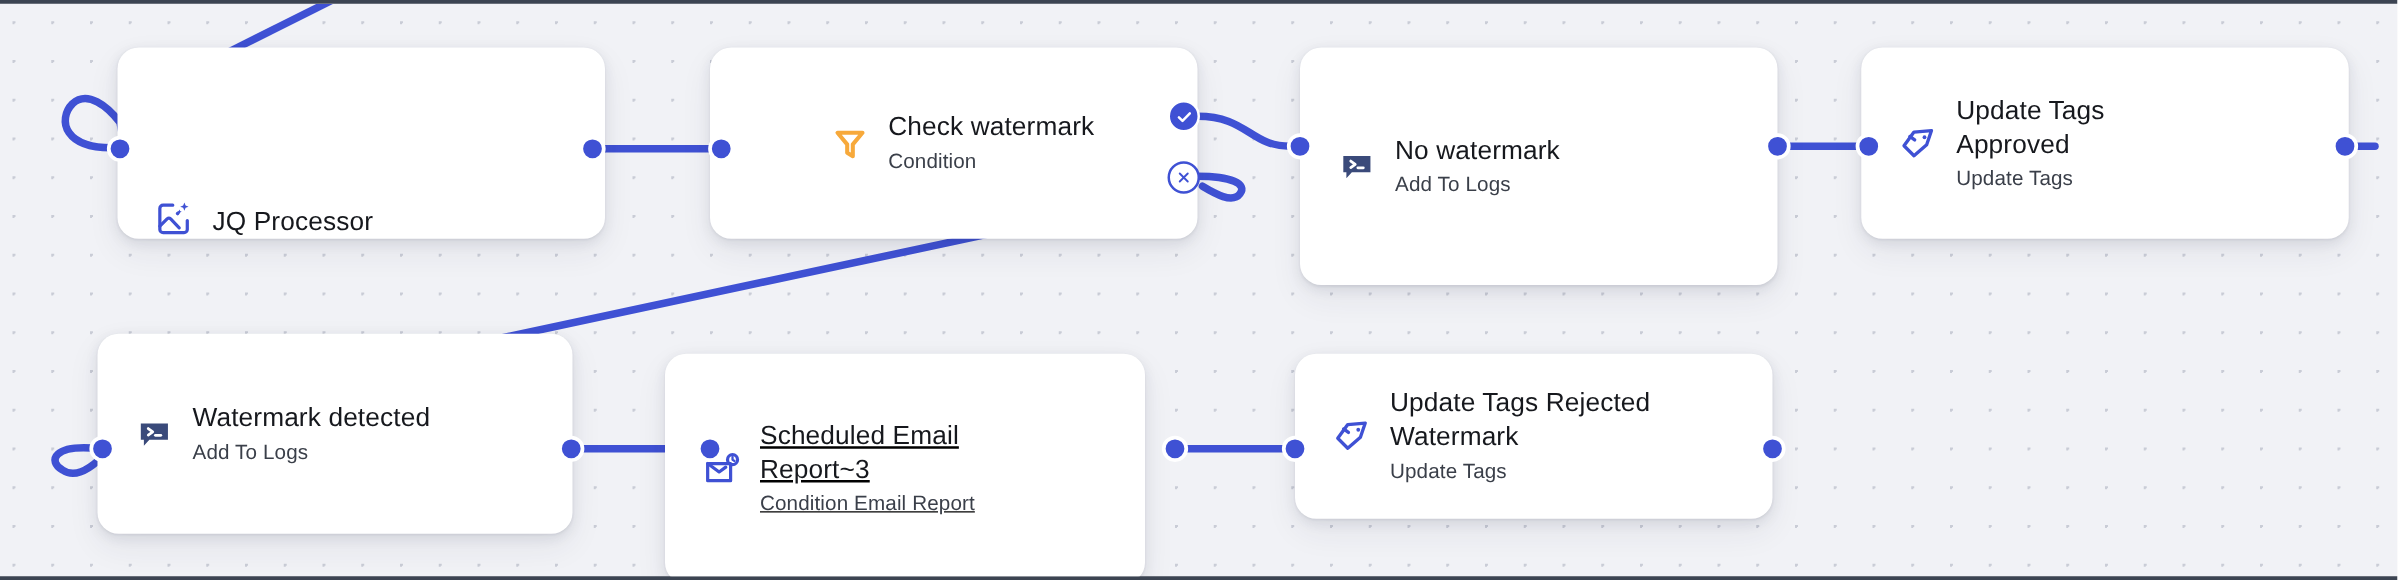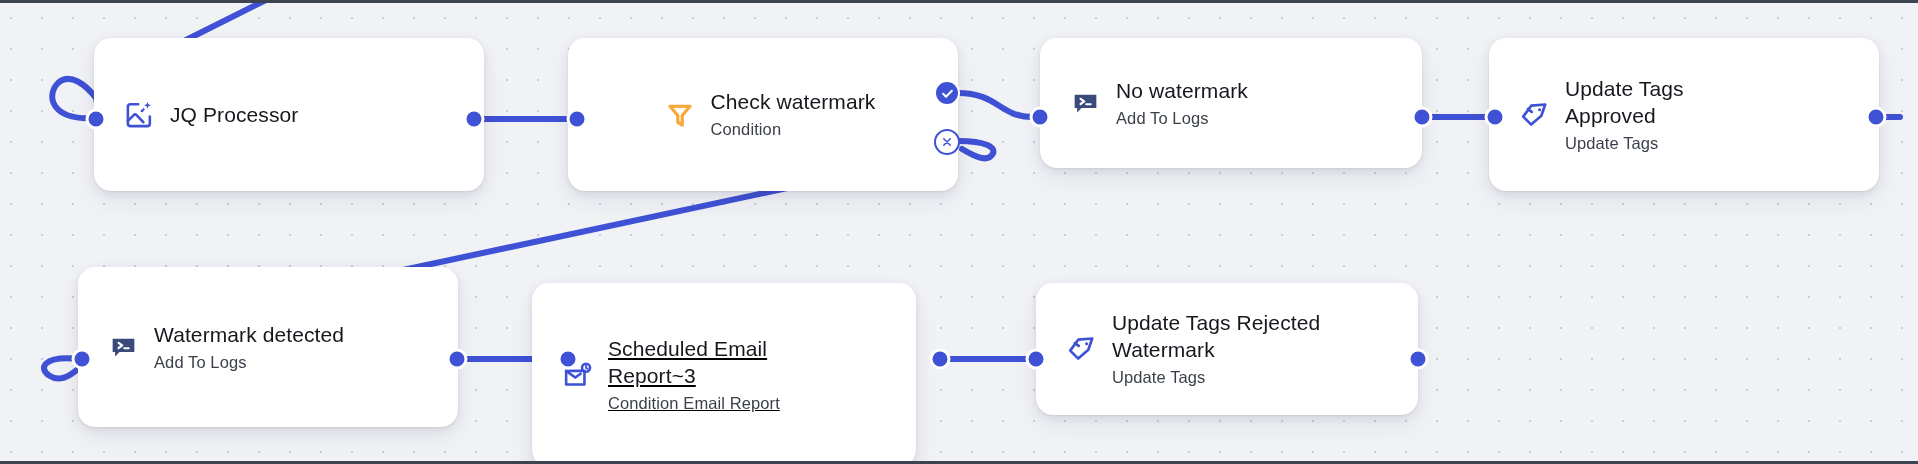--- a/index.html
+++ b/index.html
@@ -151,21 +151,21 @@
       <path d="M 80 356 C 42 352 38 366 50 373 C 62 381 76 369 86 358 L 88 357"></path>
 
       <path d="M 342 280 L 820 178" stroke-width="6"></path>
 
       <path d="M 457 356 L 568 356"></path>
 
       <path d="M 940 356 L 1030 356"></path>
     </g>
   </svg>
 
-  <div class="node" style="left:94px; top:35px; width:390px; height:153px;">
+  <div class="node" style="left:94px; top:35px; width:390px; height:153px;align-items:flex-end;">
     <span class="node-icon">
       <svg width="31" height="31" viewBox="0 0 24 24" fill="none" stroke="#3f51d4" stroke-width="2" stroke-linecap="round" stroke-linejoin="round">
         <path d="M20 13.5V19a2 2 0 0 1-2 2H5a2 2 0 0 1-2-2V6a2 2 0 0 1 2-2h6"></path>
         <path d="M3 17l4.5-4.5a1.6 1.6 0 0 1 2.2 0L15 18"></path>
         <circle cx="14" cy="9.2" r="1.1" fill="#3f51d4" stroke="none"></circle>
         <path d="M18.2 2.3l.75 1.85 1.85.75-1.85.75-.75 1.85-.75-1.85-1.85-.75 1.85-.75z" fill="#3f51d4" stroke="none"></path>
         <path d="M15.1 6.6l.42 1.02 1.02.42-1.02.42-.42 1.02-.42-1.02-1.02-.42 1.02-.42z" fill="#3f51d4" stroke="none"></path>
       </svg>
     </span>
     <div class="node-text">
@@ -192,21 +192,21 @@
     <svg width="15" height="15" viewBox="0 0 24 24" fill="none" stroke="#ffffff" stroke-width="3.2" stroke-linecap="round" stroke-linejoin="round">
       <path d="M5 12.5l4.6 4.6L19 7.5"></path>
     </svg>
   </div>
   <div class="branch-badge branch-false" style="left:947px; top:139px;">
     <svg width="14" height="14" viewBox="0 0 24 24" fill="none" stroke="#3f51d4" stroke-width="2.6" stroke-linecap="round" stroke-linejoin="round">
       <path d="M6.5 6.5l11 11M17.5 6.5l-11 11"></path>
     </svg>
   </div>
 
-  <div class="node" style="left:1040px; top:35px; width:382px; height:130px;">
+  <div class="node" style="left:1040px; top:35px; width:382px; height:190px;">
     <span class="node-icon">
       <svg width="31" height="31" viewBox="0 0 24 24" fill="none">
         <path d="M3.6 5.2h16.8v10.2H8.9L5.5 19V15.4H3.6z" fill="#3a4a7a"></path>
         <path d="M8.2 8.4l2.8 2-2.8 2" fill="none" stroke="#ffffff" stroke-width="1.7" stroke-linecap="round" stroke-linejoin="round"></path>
         <path d="M12.6 12.6h3.4" stroke="#ffffff" stroke-width="1.7" stroke-linecap="round"></path>
       </svg>
     </span>
     <div class="node-text">
       <div class="node-title">No watermark</div>
       <div class="node-sub">Add To Logs</div>

